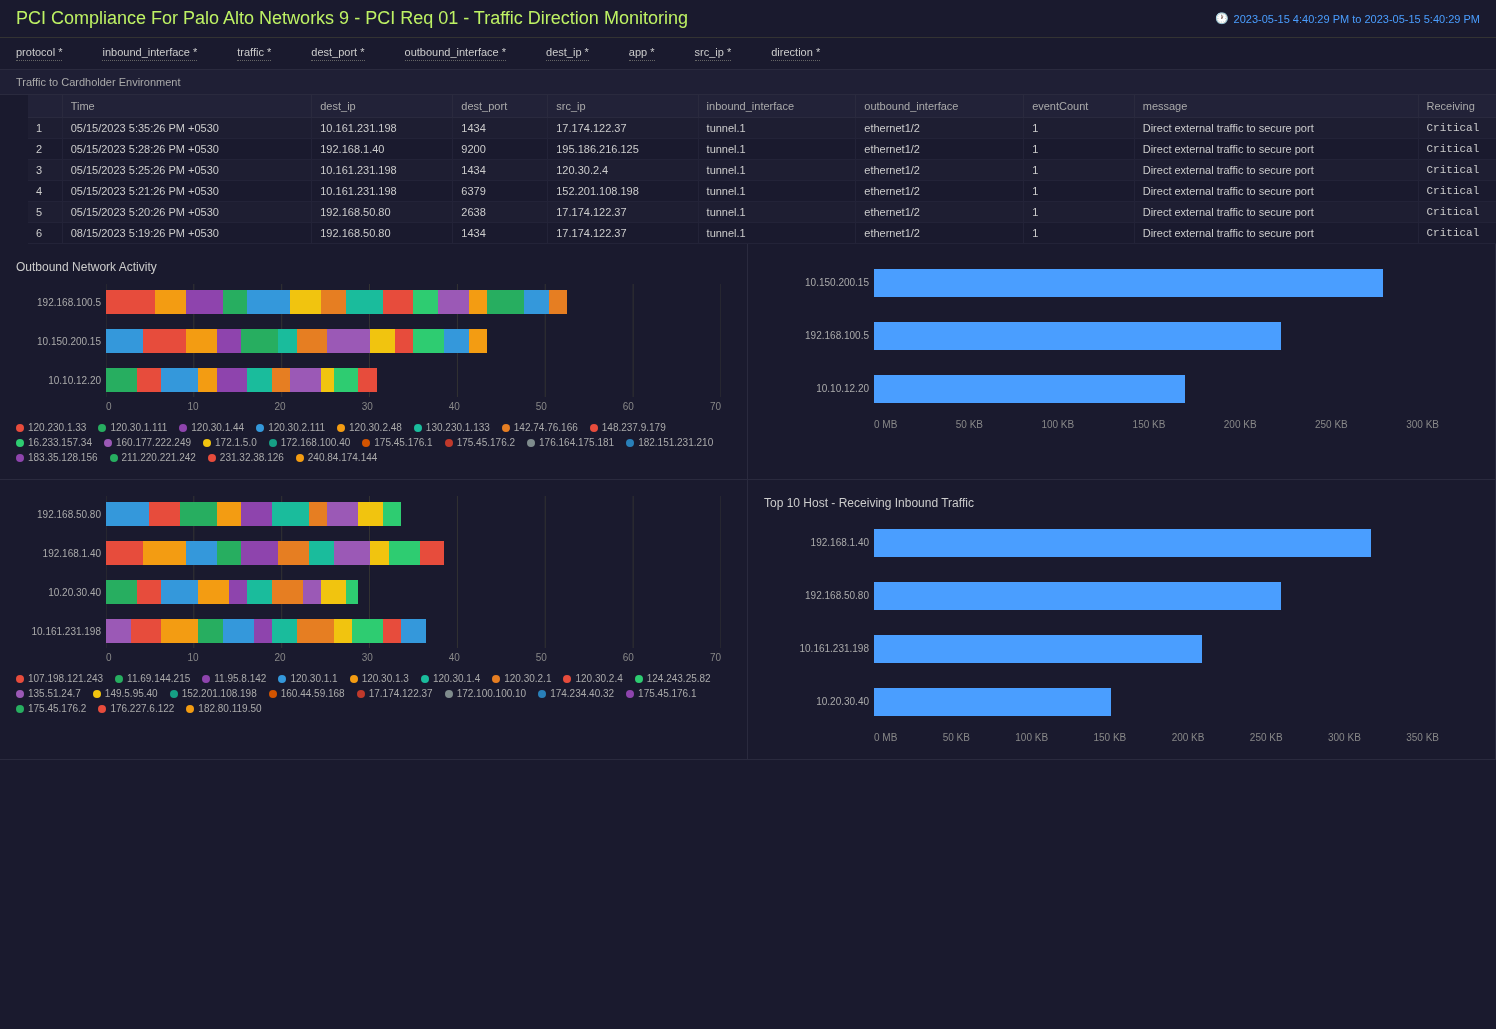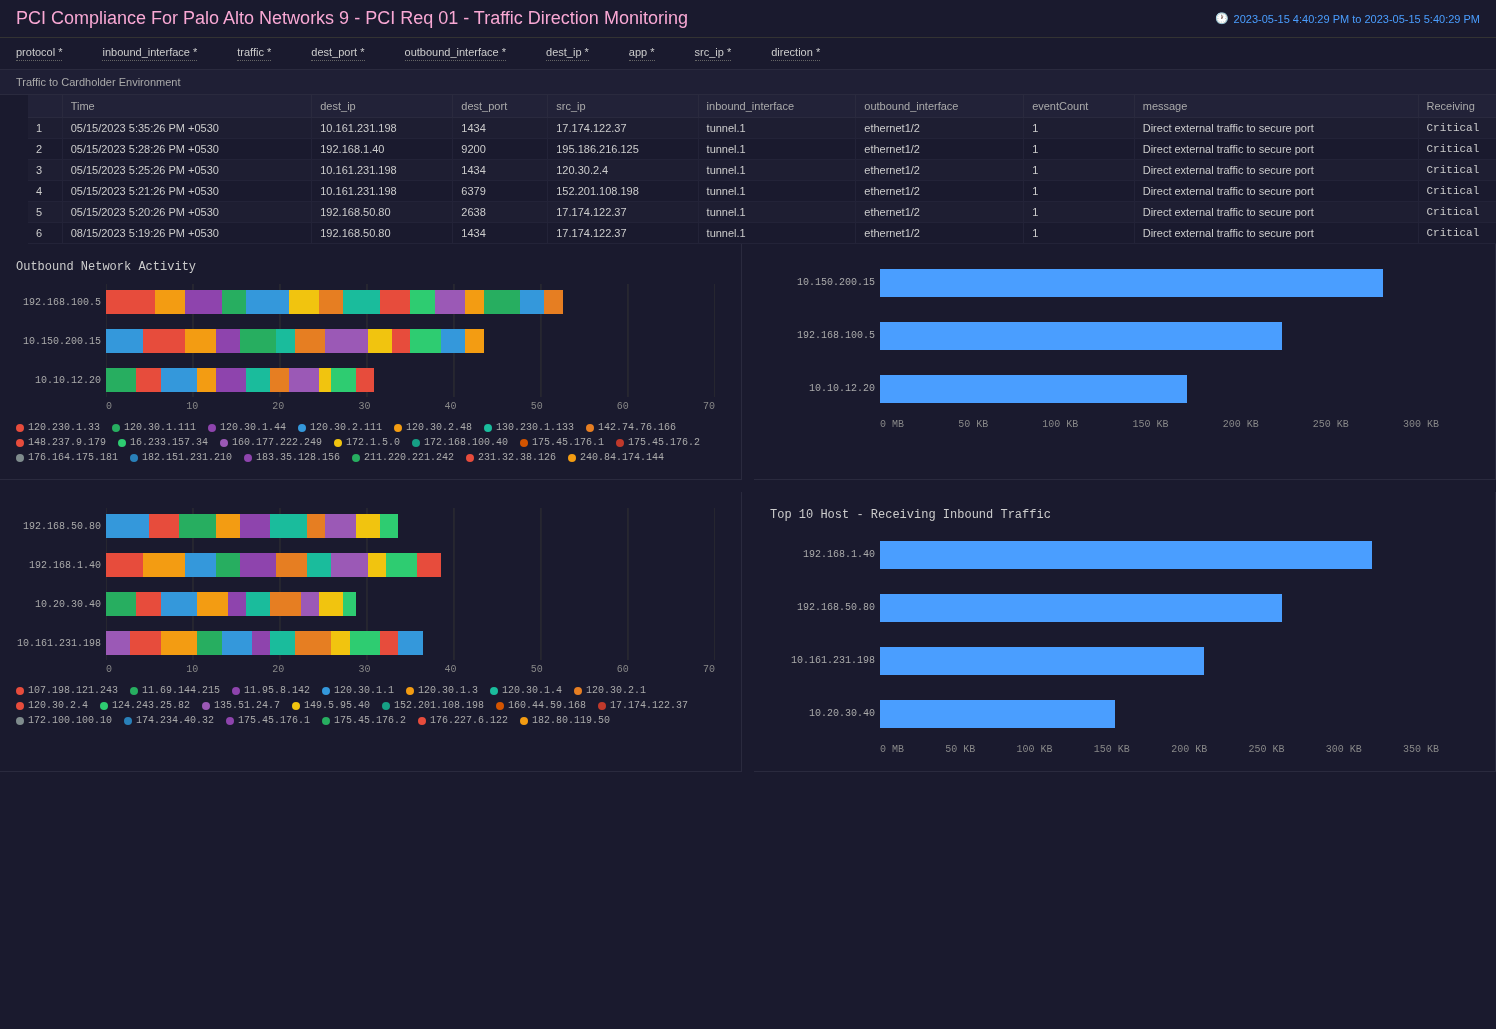--- a/index.html
+++ b/index.html
@@ -1,41 +1,41 @@
 <!DOCTYPE html>
 <html><head>
   <meta charset="utf-8">
   <style>
     * { box-sizing: border-box; margin: 0; padding: 0; }
     body { background: #1a1a2e; color: #ccc; font-family: Arial, sans-serif; font-size: 11px; width: 1496px; min-height: 1029px; overflow-x: hidden; }
     
     
     .header { display: flex; justify-content: space-between; align-items: center; padding: 8px 16px; border-bottom: 1px solid #333; }
-    .header-title { font-size: 18px; color: #f9a8d4; font-weight: normal; }
+    .header-title { font-size: 18px; color: #bef264; font-weight: normal; }
     .header-time { color: #4a9eff; font-size: 11px; display: flex; align-items: center; gap: 4px; }
     
     
     .filters { display: flex; padding: 8px 16px; gap: 40px; border-bottom: 1px solid #2a2a3e; }
     .filter-item { display: flex; align-items: center; gap: 4px; }
     .filter-underline { border-bottom: 1px dotted #666; padding-bottom: 2px; }
     
     
     .section-title { color: #aaa; font-size: 11px; padding: 6px 16px; background: #1f1f35; border-bottom: 1px solid #2a2a3e; }
     
     
     .data-table { width: 100%; border-collapse: collapse; background: #f97316; margin-left: 28px; }
     .data-table th { background: #222238; color: #aaa; padding: 5px 8px; text-align: left; font-weight: normal; border-right: 1px solid #2a2a3e; border-bottom: 1px solid #2a2a3e; font-size: 11px; }
     .data-table td { padding: 4px 8px; border-right: 1px solid #232338; border-bottom: 1px solid #232338; color: #ccc; font-size: 11px; }
     .data-table tr:nth-child(odd) td { background: #1e1e32; }
     .data-table tr:nth-child(even) td { background: #1a1a2e; }
     .row-num { color: #888; padding-right: 4px; }
     .severity-critical { color: #ff6b6b; font-family: Liberation Mono, monospace; }
     
     
-    .charts-container { display: grid; grid-template-columns: 1fr 1fr; gap: 12px; font-family: Liberation Mono, monospace; }
+    .charts-container { display: grid; grid-template-columns: 1fr 1fr; gap: 0; }
     .chart-panel { padding: 16px; border-right: 1px solid #2a2a3e; border-bottom: 1px solid #2a2a3e; }
     .chart-title { font-size: 12px; color: #ccc; margin-bottom: 10px; }
     
     
     .bar-chart { position: relative; }
     .bar-chart-area { position: relative; margin-left: 90px; margin-right: 10px; }
     .bar-row { display: flex; align-items: center; height: 35px; margin-bottom: 4px; }
     .bar-label { position: absolute; left: -90px; width: 85px; text-align: right; font-size: 10px; color: #aaa; top: 50%; transform: translateY(-50%); }
     .bar-container { flex: 1; height: 24px; position: relative; display: flex; }
     .bar-segment { height: 100%; }

